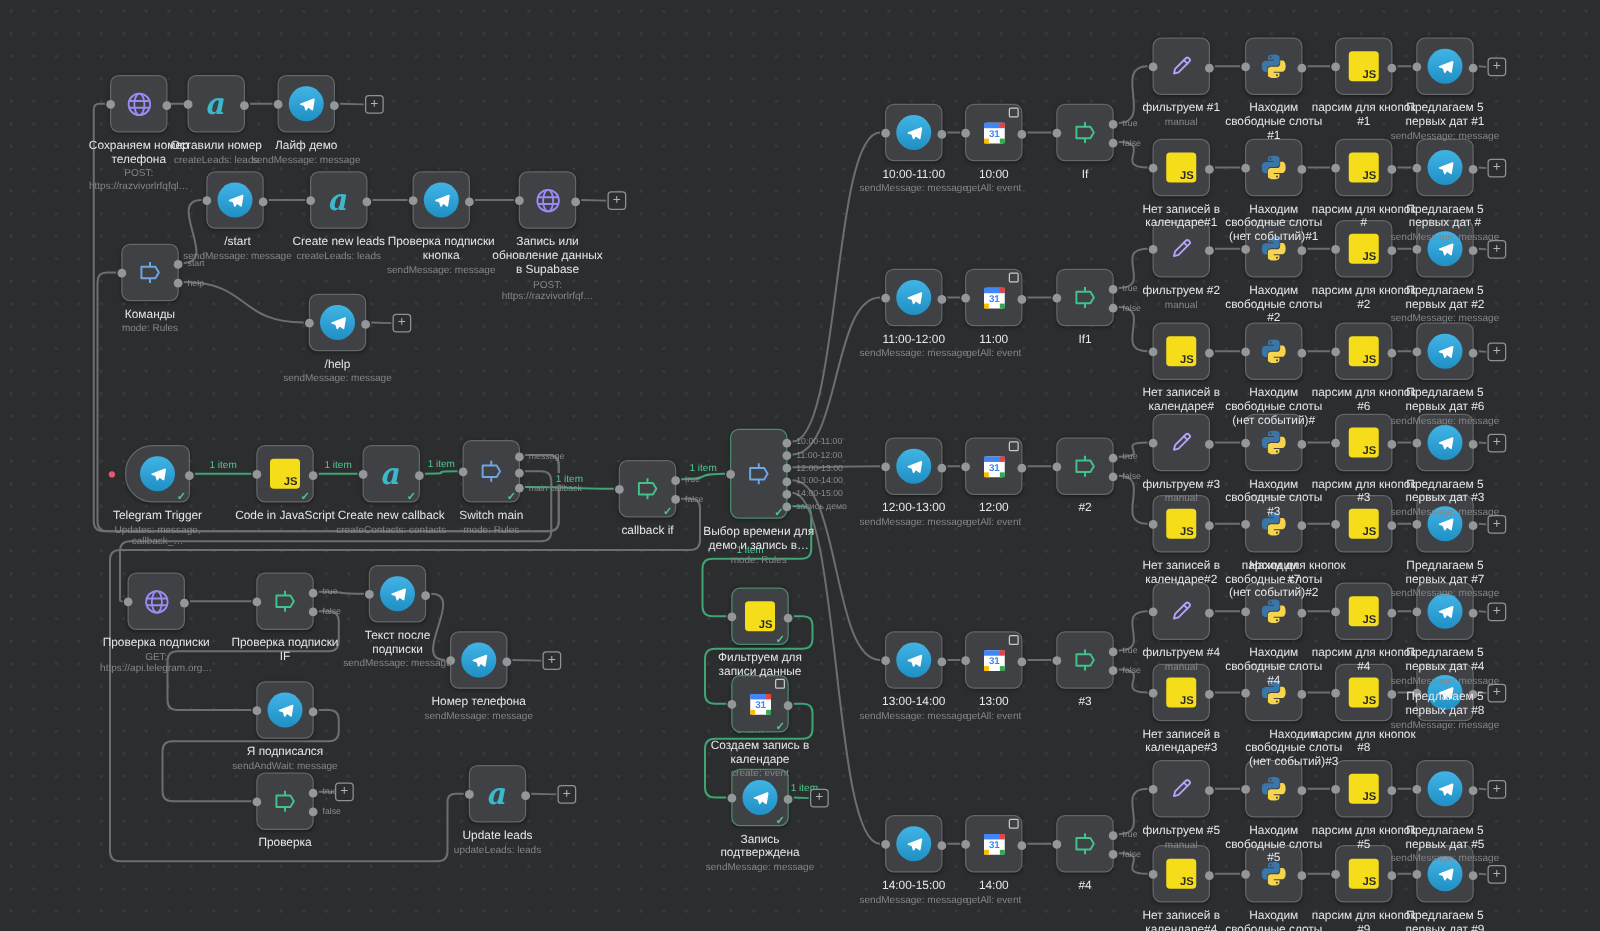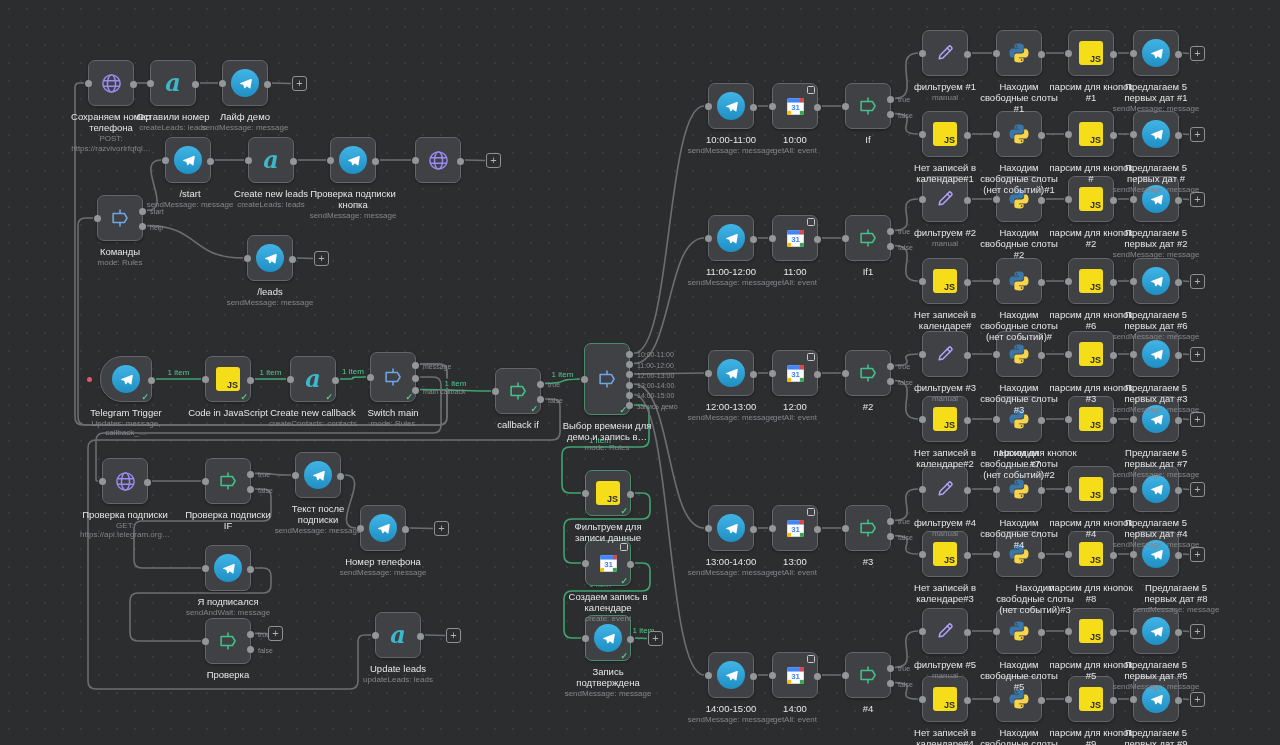--- a/index.html
+++ b/index.html
@@ -225,20 +225,24 @@
       <span class="nicon">
         <svg width="23" height="23" viewBox="0 0 24 24" fill="none" stroke="#9b8bf4" stroke-width="1.5">
           <circle cx="12" cy="12" r="9"></circle>
           <ellipse cx="12" cy="12" rx="4.2" ry="9"></ellipse>
           <path d="M3.4 9.2h17.2M3.4 14.8h17.2"></path>
         </svg>
       </span>
       <span class="port in"></span>
       <span class="port out" style="top: 19.5px;"></span>
     </div>
+    <div class="nlab" style="left: 393px; top: 188px;">
+      <div class="nlabel">Запись или обновление данных в Supabase</div>
+      <div class="nsub">POST: https://razvivorlrfqf…</div>
+    </div>
     <div class="node" style="left: 97px; top: 195px; width: 46px; height: 46px;">
       <span class="nicon">
         <svg width="22" height="22" viewBox="0 0 24 24" fill="none" stroke="#6ea7e4" stroke-width="1.7" stroke-linejoin="round">
           <path d="M12 2.8v4M12 17.2v4"></path>
           <path d="M4.5 7h12.2l3 5-3 5H4.5z"></path>
         </svg>
       </span>
       <span class="port in"></span>
       <span class="port out" style="top: 11.8333px;"></span>
       <span class="plabel" style="top: 15.3333px;">start</span>
@@ -254,21 +258,21 @@
         <span class="ic-tg">
           <svg width="15" height="15" viewBox="0 0 24 24">
             <path d="M21.3 4.2 3.9 11c-.8.3-.75 1.4.06 1.66l4.4 1.4 1.65 5c.25.77 1.22.93 1.7.3l2.2-2.9 4.4 3.2c.6.45 1.5.1 1.64-.66l2.1-13.1c.14-.9-.75-1.6-1.85-1.5z" fill="#fdfdfd"></path>
           </svg>
         </span>
       </span>
       <span class="port in"></span>
       <span class="port out" style="top: 19.5px;"></span>
     </div>
     <div class="nlab" style="left: 225px; top: 286px;">
-      <div class="nlabel">/leads</div>
+      <div class="nlabel">/help</div>
       <div class="nsub">sendMessage: message</div>
     </div>
     <div class="node trigger" style="left: 100px; top: 356px; width: 52px; height: 46px;">
       <span class="nicon">
         <span class="ic-tg">
           <svg width="15" height="15" viewBox="0 0 24 24">
             <path d="M21.3 4.2 3.9 11c-.8.3-.75 1.4.06 1.66l4.4 1.4 1.65 5c.25.77 1.22.93 1.7.3l2.2-2.9 4.4 3.2c.6.45 1.5.1 1.64-.66l2.1-13.1c.14-.9-.75-1.6-1.85-1.5z" fill="#fdfdfd"></path>
           </svg>
         </span>
       </span>
@@ -1104,21 +1108,21 @@
       <span class="nicon">
         <span class="ic-tg">
           <svg width="15" height="15" viewBox="0 0 24 24">
             <path d="M21.3 4.2 3.9 11c-.8.3-.75 1.4.06 1.66l4.4 1.4 1.65 5c.25.77 1.22.93 1.7.3l2.2-2.9 4.4 3.2c.6.45 1.5.1 1.64-.66l2.1-13.1c.14-.9-.75-1.6-1.85-1.5z" fill="#fdfdfd"></path>
           </svg>
         </span>
       </span>
       <span class="port in"></span>
       <span class="port out" style="top: 19.5px;"></span>
     </div>
-    <div class="nlab" style="left: 1111px; top: 582px; margin-left: 20px;">
+    <div class="nlab" style="left: 1111px; top: 552px;">
       <div class="nlabel">Предлагаем 5 первых дат #8</div>
       <div class="nsub">sendMessage: message</div>
     </div>
     <div class="node" style="left: 708px; top: 652px; width: 46px; height: 46px;">
       <span class="nicon">
         <span class="ic-tg">
           <svg width="15" height="15" viewBox="0 0 24 24">
             <path d="M21.3 4.2 3.9 11c-.8.3-.75 1.4.06 1.66l4.4 1.4 1.65 5c.25.77 1.22.93 1.7.3l2.2-2.9 4.4 3.2c.6.45 1.5.1 1.64-.66l2.1-13.1c.14-.9-.75-1.6-1.85-1.5z" fill="#fdfdfd"></path>
           </svg>
         </span>

